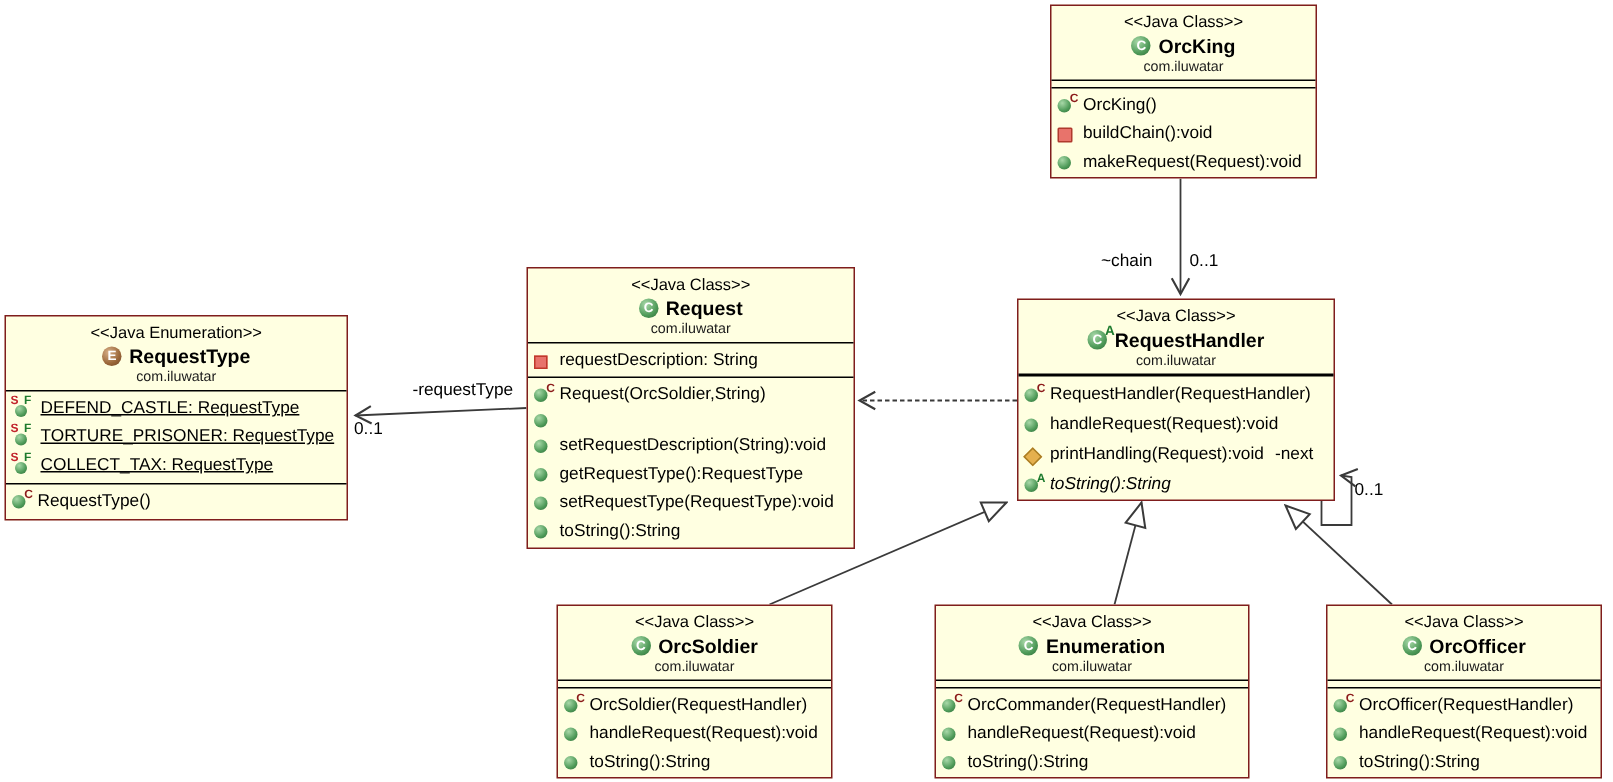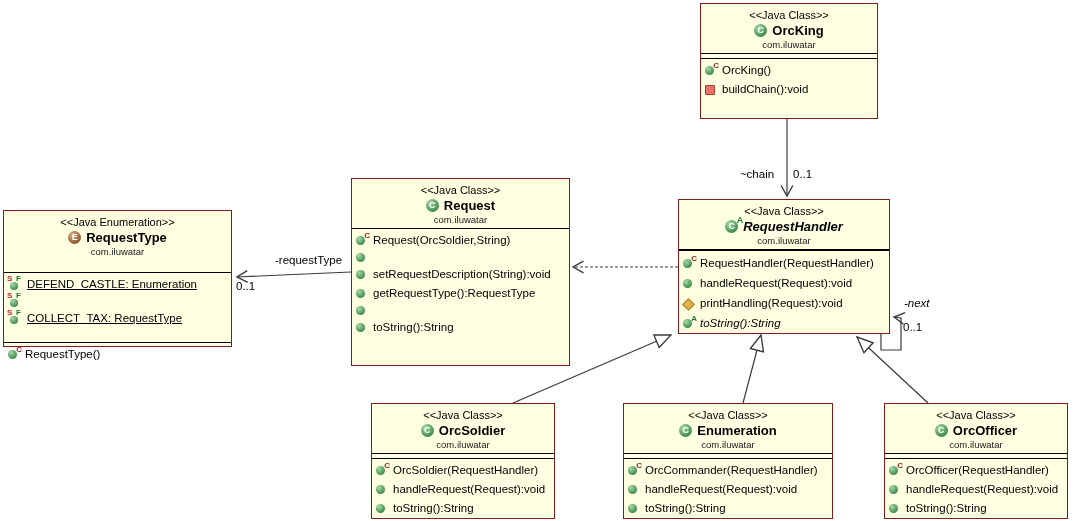--- a/index.html
+++ b/index.html
@@ -8,21 +8,21 @@
     font-family:"Liberation Sans",sans-serif;overflow:hidden;
   }
   svg.connectors{position:absolute;left:0;top:0;z-index:1;}
   .uml-class{
     position:absolute;background:#FFFFE1;border:1px solid #7f1d1d;
     box-sizing:border-box;display:flex;flex-direction:column;z-index:2;
   }
   .hdr{padding:4px 2px 2px;text-align:center;}
   .stereo{font-size:11px;line-height:14px;color:#000;}
   .cnamerow{display:flex;justify-content:center;align-items:center;gap:3px;font-size:13px;font-weight:bold;line-height:17px;color:#000;}
-  .cnamerow.abs .nm{font-style:italic;}
+  .cnamerow.abs .nm{}
   .pkg{font-size:9.5px;line-height:12px;color:#1a1a1a;}
   .comp{border-top:1px solid #000;}
   .fcomp-empty{height:4px;}
   .members{padding:2px 2px 0 3px;flex:1;}
   .mrow{display:flex;align-items:center;gap:3px;font-size:11.5px;line-height:19px;color:#000;white-space:nowrap;}
   .tall .mrow{line-height:20px;}
   .mtext{font-style:normal;}
   .mtext.u{text-decoration:underline;}
   .mtext.it{font-style:italic;}
   
@@ -43,31 +43,31 @@
   .sficon .sfs{left:0;top:-2px;right:auto;color:#C2262E;}
   .sficon .sfball{left:3px;top:5px;width:8px;height:8px;}
   .sficon .sff{left:9px;top:-2px;right:auto;}
   .msq{position:absolute;left:1px;top:3px;width:8px;height:8px;background:#E8736B;border:1px solid #B03A2E;border-radius:1px;}
   .mdia{position:absolute;left:2px;top:4px;width:7px;height:7px;background:#E5B04E;border:1px solid #A97D25;transform:rotate(45deg);}
   .fsq{position:absolute;left:1px;top:4px;width:7px;height:7px;background:#E8736B;border:1px solid #C0392B;}
   
   #box-orcking{left:700px;top:3px;width:178px;height:116px;}
   #box-requesthandler{left:678px;top:199px;width:212px;height:135px;}
   #box-request{left:351px;top:178px;width:219px;height:188px;}
-  #box-requesttype{left:3px;top:210px;width:229px;height:137px;gap:12px;}
+  #box-requesttype{left:3px;top:210px;width:229px;height:137px;}
   #box-orcsoldier{left:371px;top:403px;width:184px;height:116px;}
   #box-orccommander{left:623px;top:403px;width:210px;height:116px;}
   #box-orcofficer{left:884px;top:403px;width:184px;height:116px;}
   
   .elabel{position:absolute;font-size:11.5px;line-height:13px;color:#000;z-index:3;white-space:nowrap;}
-  #lbl-chain{left:734px;top:168px;width:46px;text-align:center;}
+  #lbl-chain{left:734px;top:168px;width:46px;text-align:left;}
   #lbl-chain-mult{left:793px;top:168px;}
   #lbl-rt{left:247px;top:254px;margin-left:28px;}
   #lbl-rt-mult{left:236px;top:280px;}
-  #lbl-next{left:904px;top:297px;font-style:italic;}
+  #lbl-next{left:850px;top:297px;}
   #lbl-next-mult{left:903px;top:321px;}
 </style>
 </head>
 <body>
 
 <svg class="connectors" width="1075" height="521">
   <defs>
     <marker id="openArrow" markerUnits="userSpaceOnUse" markerWidth="14" markerHeight="14" viewBox="0 0 12 12" refX="10" refY="6" orient="auto">
       <path d="M1,1 L10,6 L1,11" fill="none" stroke="#3A3A3A" stroke-width="1.2"></path>
     </marker>
@@ -110,20 +110,26 @@
           <b class="sup red">C</b>
         </span>
       <span class="mtext">OrcKing()</span>
     </div>
     <div class="mrow">
       <span class="mic">
           <i class="msq"></i>
         </span>
       <span class="mtext">buildChain():void</span>
     </div>
+    <div class="mrow">
+      <span class="mic">
+          <i class="mball"></i>
+        </span>
+      <span class="mtext">makeRequest(Request):void</span>
+    </div>
   </div>
 </div>
 
 <div class="uml-class" id="box-requesthandler">
   <div class="hdr">
     <div class="stereo">&lt;&lt;Java Class&gt;&gt;</div>
     <div class="cnamerow abs">
       <span class="cicon">
           <span class="cball">C</span>
           <b class="aover">A</b>
@@ -167,20 +173,28 @@
   <div class="hdr">
     <div class="stereo">&lt;&lt;Java Class&gt;&gt;</div>
     <div class="cnamerow">
       <span class="cicon">
           <span class="cball">C</span>
         </span>
       <span class="nm">Request</span>
     </div>
     <div class="pkg">com.iluwatar</div>
   </div>
+  <div class="comp members" style="flex:0 0 auto;padding-bottom:1px;">
+    <div class="mrow">
+      <span class="mic">
+          <i class="fsq"></i>
+        </span>
+      <span class="mtext">requestDescription: String</span>
+    </div>
+  </div>
   <div class="comp members">
     <div class="mrow">
       <span class="mic">
           <i class="mball"></i>
           <b class="sup red">C</b>
         </span>
       <span class="mtext">Request(OrcSoldier,String)</span>
     </div>
     <div class="mrow">
       <span class="mic">
@@ -196,20 +210,21 @@
     <div class="mrow">
       <span class="mic">
           <i class="mball"></i>
         </span>
       <span class="mtext">getRequestType():RequestType</span>
     </div>
     <div class="mrow">
       <span class="mic">
           <i class="mball"></i>
         </span>
+      <span class="mtext">setRequestType(RequestType):void</span>
     </div>
     <div class="mrow">
       <span class="mic">
           <i class="mball"></i>
         </span>
       <span class="mtext">toString():String</span>
     </div>
   </div>
 </div>
 
@@ -224,28 +239,29 @@
     </div>
     <div class="pkg">com.iluwatar</div>
   </div>
   <div class="comp members" style="flex:0 0 auto;padding-bottom:2px;">
     <div class="mrow">
       <span class="mic sficon">
           <b class="sup red sfs">S</b>
           <i class="mball sfball"></i>
           <b class="sup grn sff">F</b>
         </span>
-      <span class="mtext u">DEFEND_CASTLE: Enumeration</span>
+      <span class="mtext u">DEFEND_CASTLE: RequestType</span>
     </div>
     <div class="mrow">
       <span class="mic sficon">
           <b class="sup red sfs">S</b>
           <i class="mball sfball"></i>
           <b class="sup grn sff">F</b>
         </span>
+      <span class="mtext u">TORTURE_PRISONER: RequestType</span>
     </div>
     <div class="mrow">
       <span class="mic sficon">
           <b class="sup red sfs">S</b>
           <i class="mball sfball"></i>
           <b class="sup grn sff">F</b>
         </span>
       <span class="mtext u">COLLECT_TAX: RequestType</span>
     </div>
   </div>

